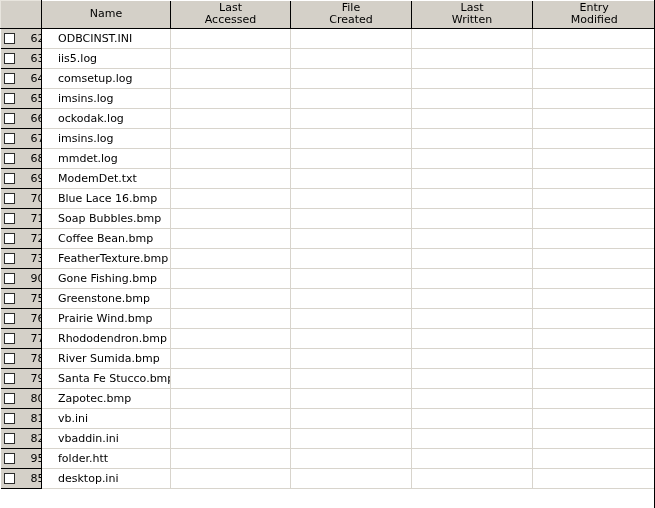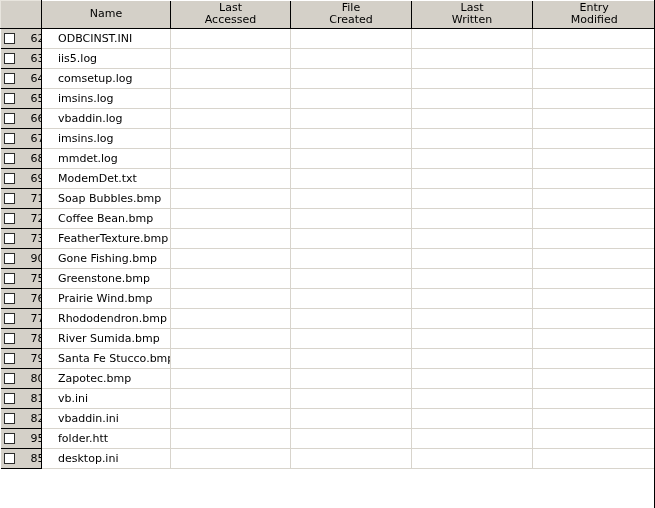--- a/index.html
+++ b/index.html
@@ -196,21 +196,21 @@
           <td></td>
           <td class="last"></td>
         </tr>
         <tr>
           <td class="numcell">
             <div class="numwrap">
               <span class="chk"></span>
               <span class="rownum">66</span>
             </div>
           </td>
-          <td class="namecell">vbaddin.log</td>
+          <td class="namecell">ockodak.log</td>
           <td></td>
           <td></td>
           <td></td>
           <td class="last"></td>
         </tr>
         <tr>
           <td class="numcell">
             <div class="numwrap">
               <span class="chk"></span>
               <span class="rownum">67</span>
@@ -236,20 +236,33 @@
           <td class="last"></td>
         </tr>
         <tr>
           <td class="numcell">
             <div class="numwrap">
               <span class="chk"></span>
               <span class="rownum">69</span>
             </div>
           </td>
           <td class="namecell">ModemDet.txt</td>
+          <td></td>
+          <td></td>
+          <td></td>
+          <td class="last"></td>
+        </tr>
+        <tr>
+          <td class="numcell">
+            <div class="numwrap">
+              <span class="chk"></span>
+              <span class="rownum">70</span>
+            </div>
+          </td>
+          <td class="namecell">Blue Lace 16.bmp</td>
           <td></td>
           <td></td>
           <td></td>
           <td class="last"></td>
         </tr>
         <tr>
           <td class="numcell">
             <div class="numwrap">
               <span class="chk"></span>
               <span class="rownum">71</span>

